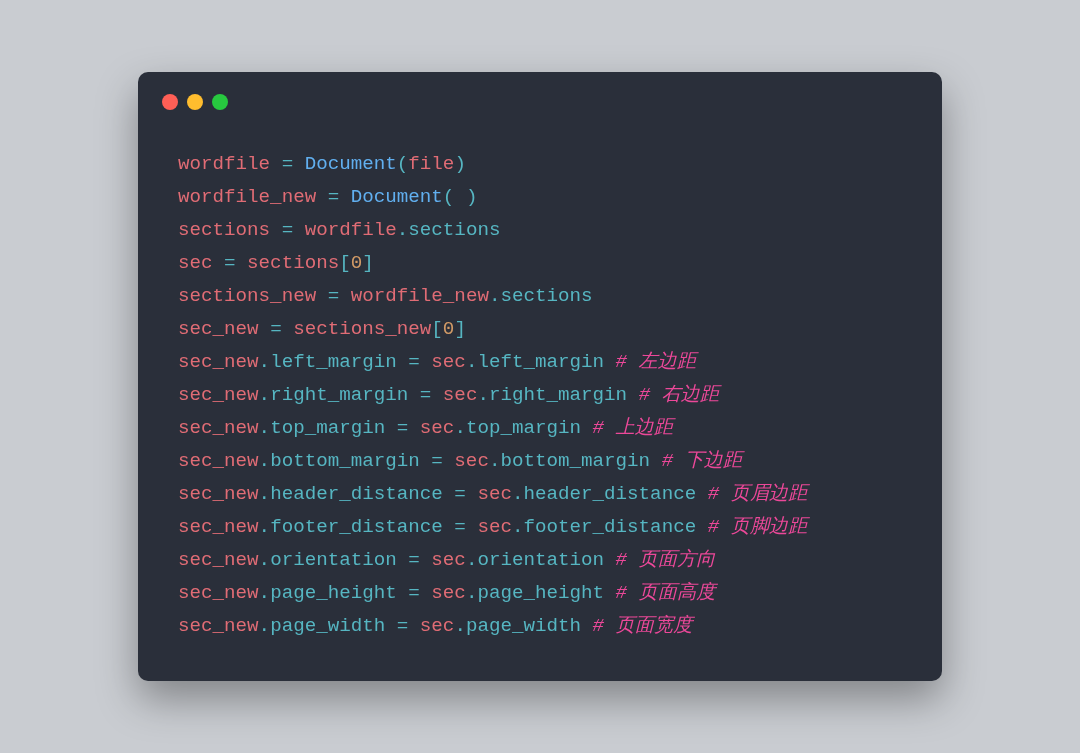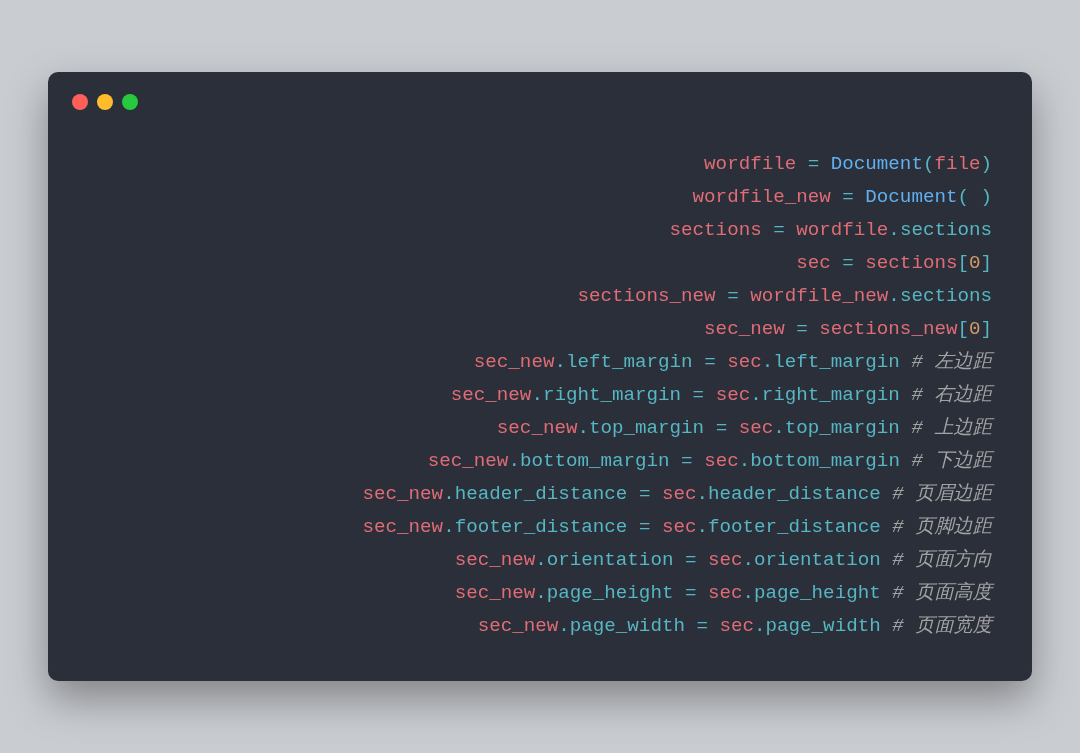--- a/index.html
+++ b/index.html
@@ -6,27 +6,26 @@
   body {
     width: 1080px;
     height: 753px;
     background: #c9ccd1;
     display: flex;
     align-items: center;
     justify-content: center;
     font-family: "SFMono-Regular", Consolas, "Liberation Mono", Menlo, monospace;
   }
   .window {
-    width: 984px;
+    width: 804px;
     background: #2a2f3a;
     border-radius: 10px;
     box-shadow: 0 18px 40px rgba(0,0,0,0.35);
     padding-bottom: 38px;
     overflow: hidden;
-    text-align: right;
   }
   .titlebar {
     display: flex;
     gap: 9px;
     padding: 22px 24px 12px 24px;
   }
   .dot {
     width: 16px;
     height: 16px;
     border-radius: 50%;
@@ -39,21 +38,21 @@
     font-size: 19.2px;
     line-height: 1.72;
     white-space: pre;
     color: #c9d1d9;
   }
   .tok-var   { color: #e06c75; }    
   .tok-op    { color: #56b6c2; }    
   .tok-func  { color: #61afef; }    
   .tok-attr  { color: #56b6c2; }    
   .tok-num   { color: #d19a66; }    
-  .tok-cmt   { color: #a3a3a3; font-style: italic; }  
+  .tok-cmt   { color: #ec4899; font-style: italic; }  
 </style>
 </head>
 <body>
 
 <div class="window">
   <div class="titlebar">
     <span class="dot red"></span>
     <span class="dot yellow"></span>
     <span class="dot green"></span>
   </div>

